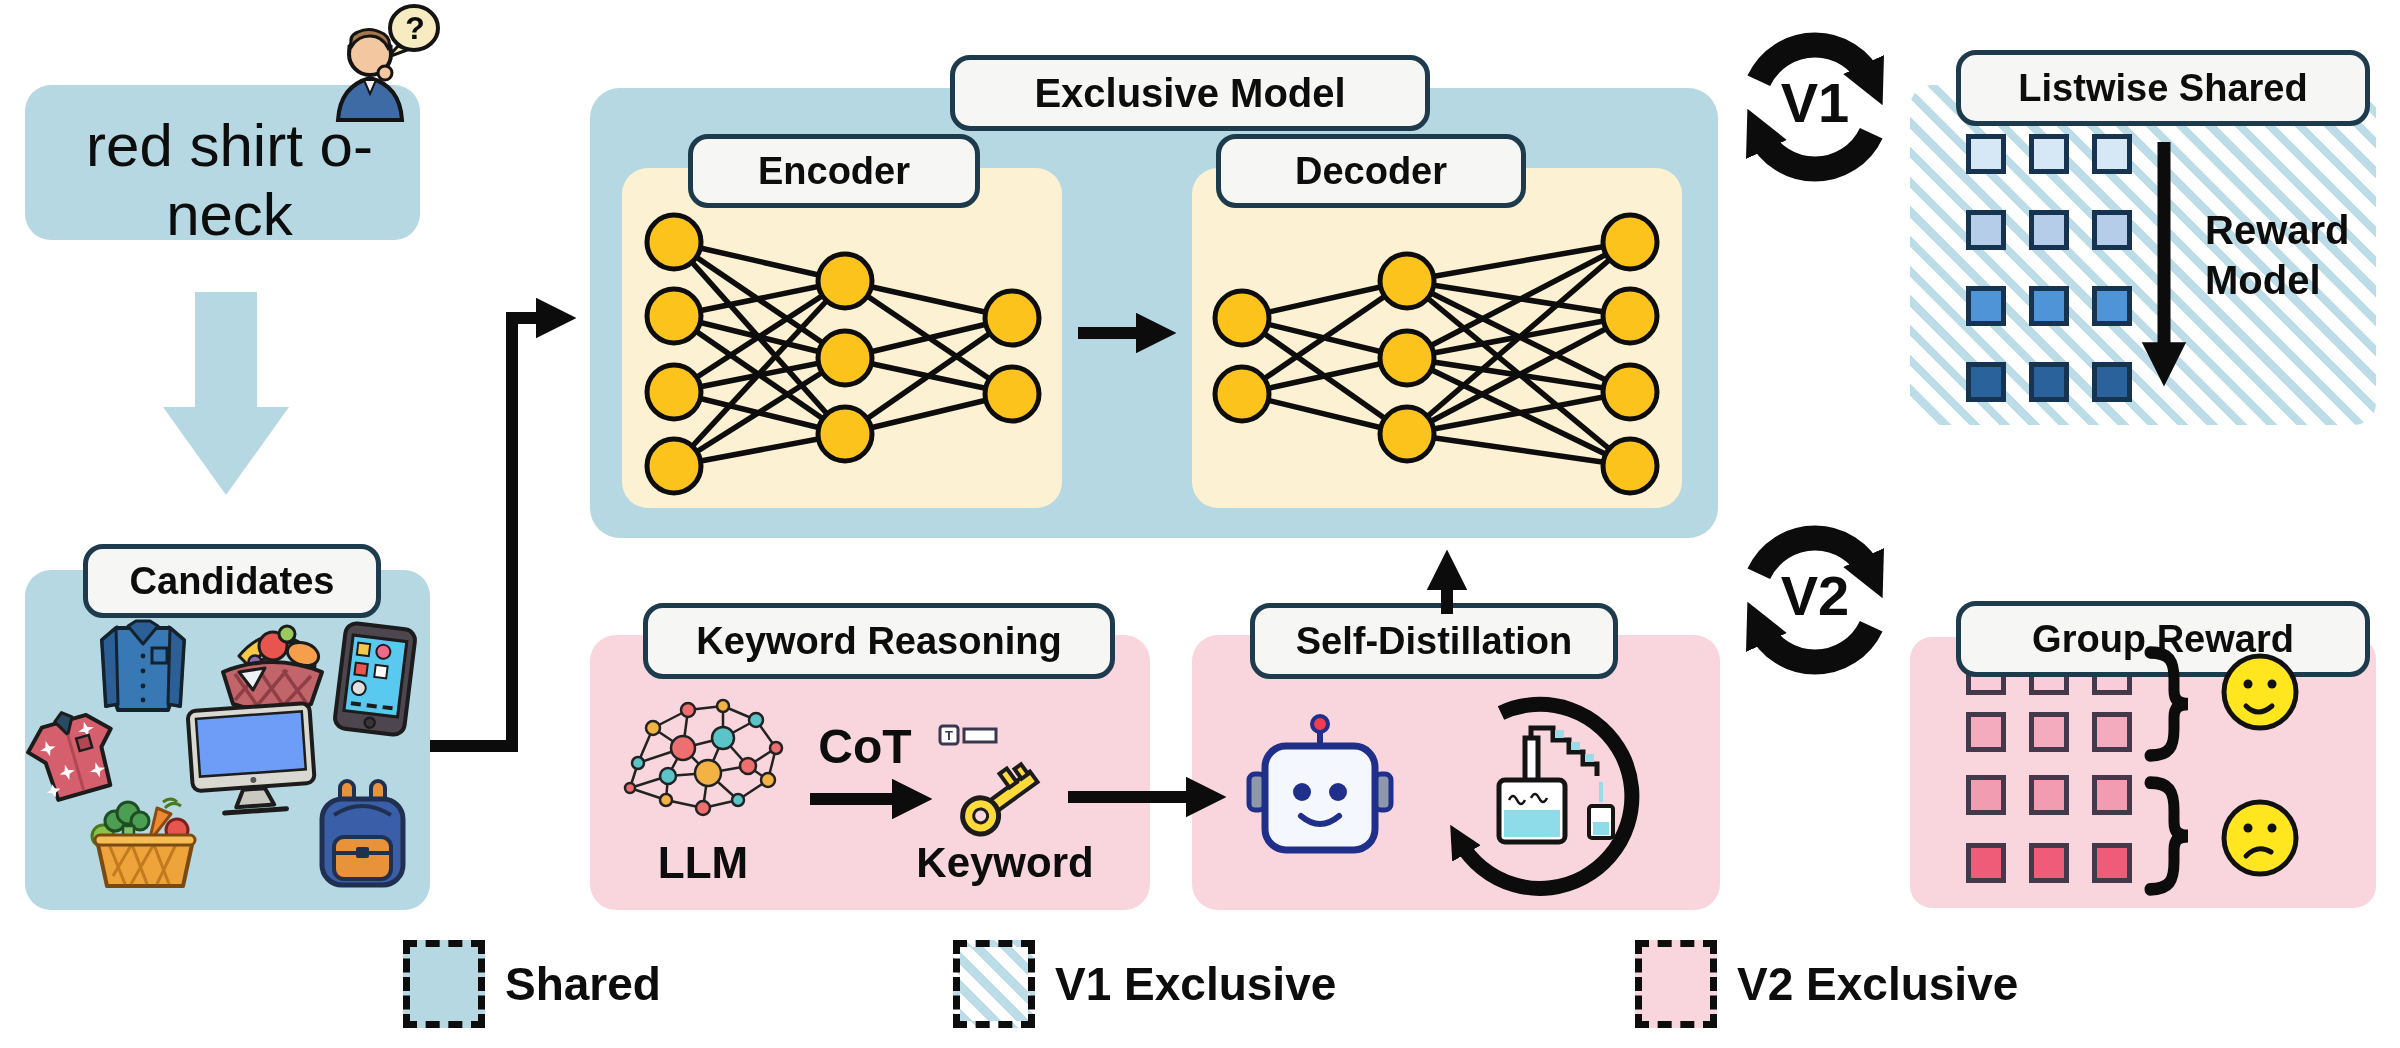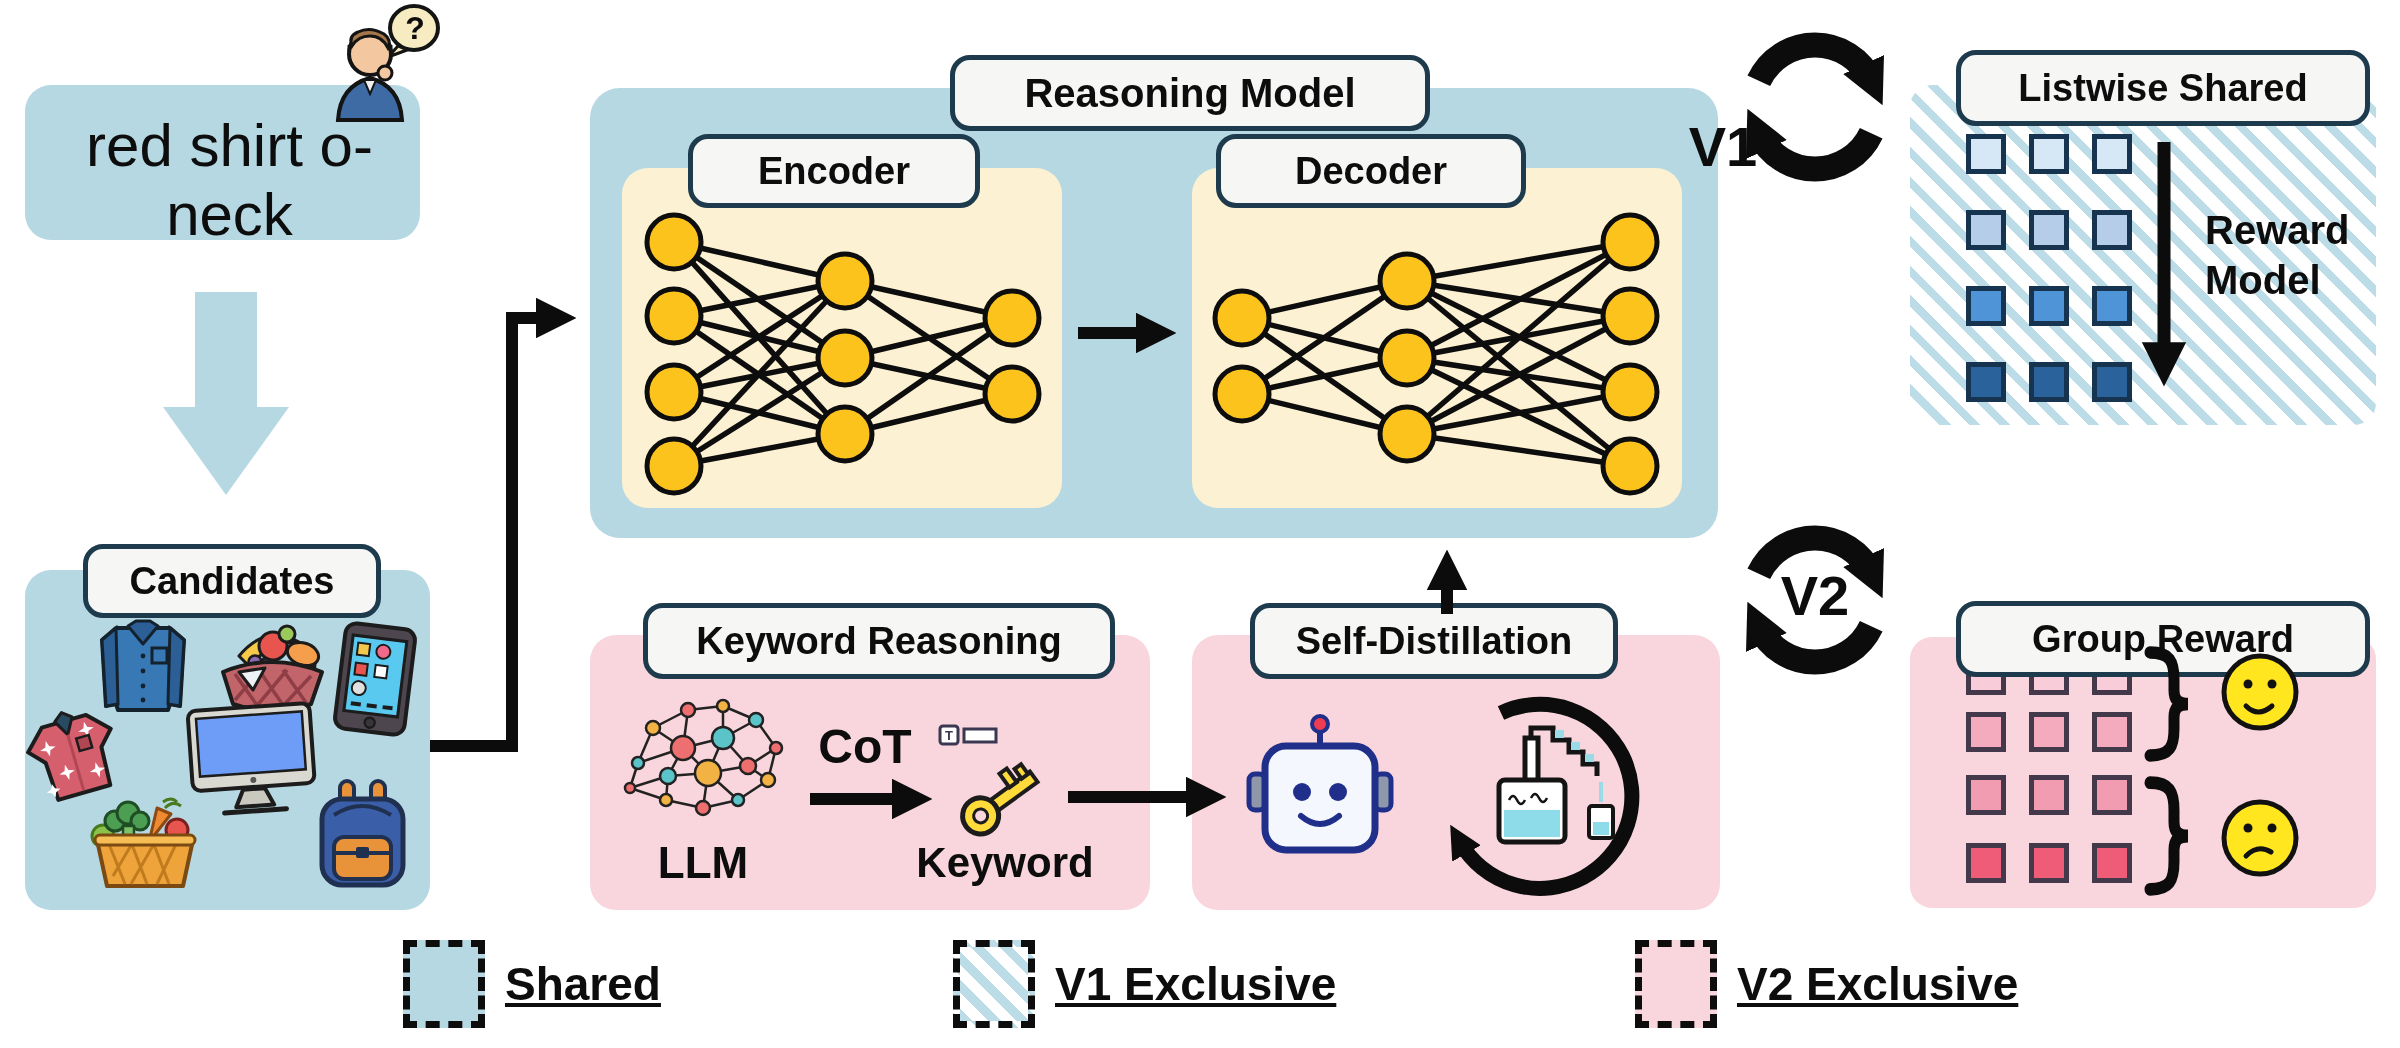--- a/index.html
+++ b/index.html
@@ -17,21 +17,21 @@
   .bold{font-weight:bold;}
   svg.icon{position:absolute;z-index:20;overflow:visible;}
   #overlay{position:absolute;left:0;top:0;z-index:50;pointer-events:none;}
   .sq-grid{position:absolute;display:grid;grid-template-columns:repeat(3,40px);z-index:25;}
   .g-v1{column-gap:23px;row-gap:36px;}
   .g-v2a{column-gap:23px;row-gap:17px;}
   .g-v2b{column-gap:23px;row-gap:28px;}
   .sq{width:40px;height:40px;box-sizing:border-box;border:5px solid #16334f;}
   .sq.pinkcell{border-color:#43394a;}
   .legend-swatch{position:absolute;width:82px;height:88px;border:7px dashed #0d0d0d;box-sizing:border-box;z-index:20;}
-  .legend-label{position:absolute;font-size:46px;font-weight:bold;z-index:20;display:flex;align-items:center;text-decoration:underline;}
+  .legend-label{position:absolute;font-size:46px;font-weight:bold;z-index:20;display:flex;align-items:center;}
 </style>
 </head>
 <body>
 
 <div class="canvas">
 
   <svg width="0" height="0" style="position:absolute" aria-hidden="true">
     <defs>
       <marker id="ah" viewBox="0 0 10 10" refX="4" refY="5" markerWidth="3.4" markerHeight="3.4" orient="auto">
         <path d="M0,0 L10,5 L0,10 z" fill="#0c0c0c"></path>
@@ -158,21 +158,21 @@
     <rect x="61" y="8" width="14" height="24" rx="7" fill="#e8923a" stroke="#203050" stroke-width="4"></rect>
     <rect x="12" y="26" width="81" height="86" rx="20" fill="#3b5ea8" stroke="#203050" stroke-width="5"></rect>
     <path d="M 24,42 Q 52,24 81,42" stroke="#203050" stroke-width="4" fill="none"></path>
     <rect x="24" y="64" width="57" height="42" rx="10" fill="#e8923a" stroke="#203050" stroke-width="4"></rect>
     <line x1="24" y1="80" x2="81" y2="80" stroke="#203050" stroke-width="4"></line>
     <rect x="46" y="74" width="13" height="11" rx="2" fill="#203050"></rect>
   </svg>
 
   <div class="panel panel-blue" style="left:590px;top:88px;width:1128px;height:450px;border-radius:30px;"></div>
   <div class="pill" style="left:950px;top:55px;width:470px;height:66px;font-size:40px;">
-      <span>Reasoning Model</span>
+      <span>Exclusive Model</span>
     </div>
 
   <div class="panel panel-cream" style="left:622px;top:168px;width:440px;height:340px;"></div>
   <div class="pill" style="left:688px;top:134px;width:282px;height:64px;font-size:38px;">
       <span>Encoder</span>
     </div>
   <svg class="icon" style="left:622px;top:168px;" width="440" height="340" viewBox="0 0 440 340">
     <g stroke="#0d0d0d" stroke-width="5.5">
       <line x1="52" y1="74" x2="223" y2="113"></line>
         <line x1="52" y1="74" x2="223" y2="190"></line>
@@ -354,21 +354,21 @@
     <path d="M 84,122 q 4,-8 8,0 q 4,8 8,0 M 106,120 q 4,-8 8,0 q 4,8 8,0" stroke="#141414" stroke-width="2.5" fill="none"></path>
     <line x1="176" y1="104" x2="176" y2="124" stroke="#9adbe8" stroke-width="4"></line>
     <rect x="164" y="128" width="24" height="32" rx="3" fill="#ffffff" stroke="#141414" stroke-width="4"></rect>
     <rect x="168" y="144" width="16" height="13" fill="#8edcea"></rect>
   </svg>
 
   <svg class="icon" style="left:1720px;top:12px;" width="190" height="190" viewBox="0 0 190 190">
     <path d="M 38.8,68.8 A 62,62 0 0 1 151.2,68.8" fill="none" stroke="#0c0c0c" stroke-width="25" marker-end="url(#ah-big)"></path>
     <path d="M 151.2,121.2 A 62,62 0 0 1 38.8,121.2" fill="none" stroke="#0c0c0c" stroke-width="25" marker-end="url(#ah-big)"></path>
   </svg>
-  <div class="txt bold" style="left:1668px;top:72px;width:110px;height:60px;font-size:56px;z-index:31;margin-top:44px;">
+  <div class="txt bold" style="left:1760px;top:72px;width:110px;height:60px;font-size:56px;z-index:31;">
       <span>V1</span>
     </div>
 
   <div class="panel panel-striped" style="left:1910px;top:85px;width:466px;height:340px;"></div>
   <div class="pill" style="left:1956px;top:50px;width:404px;height:66px;font-size:38px;">
       <span>Listwise Shared</span>
     </div>
   <div class="sq-grid g-v1" style="left:1966px;top:134px;">
       <div class="sq bluecell" style="background: rgb(214, 232, 245);"></div>
       <div class="sq bluecell" style="background: rgb(214, 232, 245);"></div>

